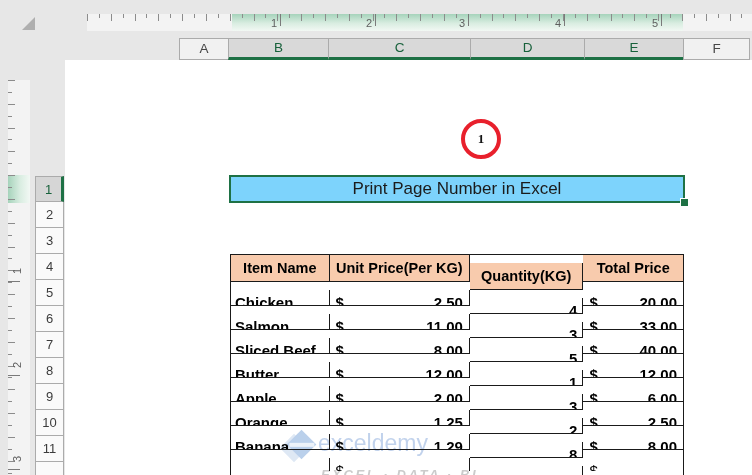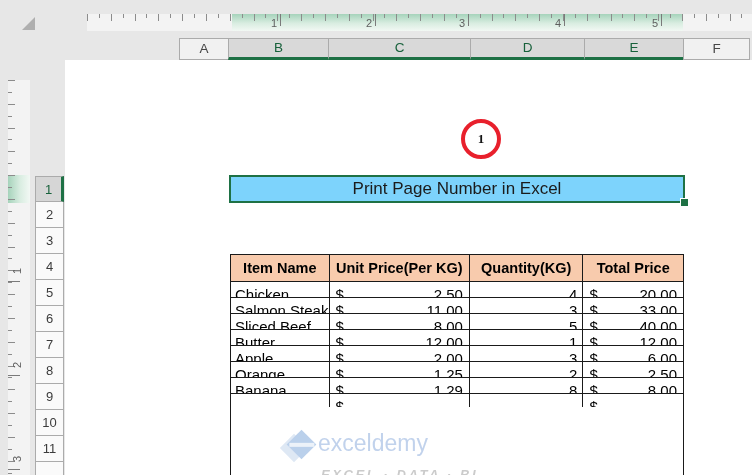--- a/index.html
+++ b/index.html
@@ -71,23 +71,23 @@
   .wm-d2:after{content:"";position:absolute;left:9px;top:-2px;width:4px;height:25px;background:#E9F0F9;transform:rotate(45deg);}
   .wm-brand{position:absolute;left:36px;top:0px;font-size:23px;font-weight:normal;color:#B7CBE9;letter-spacing:0px;}
   .wm-tag{position:absolute;left:39px;top:37px;font-size:13px;font-weight:bold;letter-spacing:2.6px;color:#C2C2C2;white-space:nowrap;font-style:italic;}
 
   
   .sheet-table{position:absolute;left:230px;top:254px;width:454px;height:221px;box-sizing:border-box;
     border:1px solid #1A1A1A;border-bottom:none;}
   .trow{display:flex;width:100%;border-radius:7px;}
   .cell{box-sizing:border-box;border-right:1px solid #1A1A1A;border-bottom:1px solid #1A1A1A;
     font-size:15px;color:#000;background:transparent;position:relative;overflow:hidden;}
-  .cell.cB{width:99px;}  .cell.cC{width:141px;} .cell.cD{width:114px;} .cell.cE{width:100px;border-right:none;}
+  .cell.cB{width:99px;}  .cell.cC{width:141px;} .cell.cD{width:114px;margin-top:8px;} .cell.cE{width:100px;border-right:none;}
   .hrow .cell{height:27px;background:#F8CBAD;font-weight:bold;text-align:center;line-height:26px;font-size:14.5px;}
-  .drow .cell{height:16px;line-height:25px;}
+  .drow .cell{height:16px;line-height:25px;font-weight:bold;}
   .prow .cell{height:13px;border-bottom:none;line-height:20px;}
   .item{padding-left:4px;text-align:left;}
   .money{padding:0 6px;}
   .money .cur{position:absolute;left:6px;top:0;line-height:25px;}
   .money .val{position:absolute;right:6px;top:0;line-height:25px;}
   .qty{text-align:right;padding-right:5px;}
   .prow .cur{position:absolute;left:6px;top:3px;line-height:20px;}
 </style>
 </head>
 <body>

